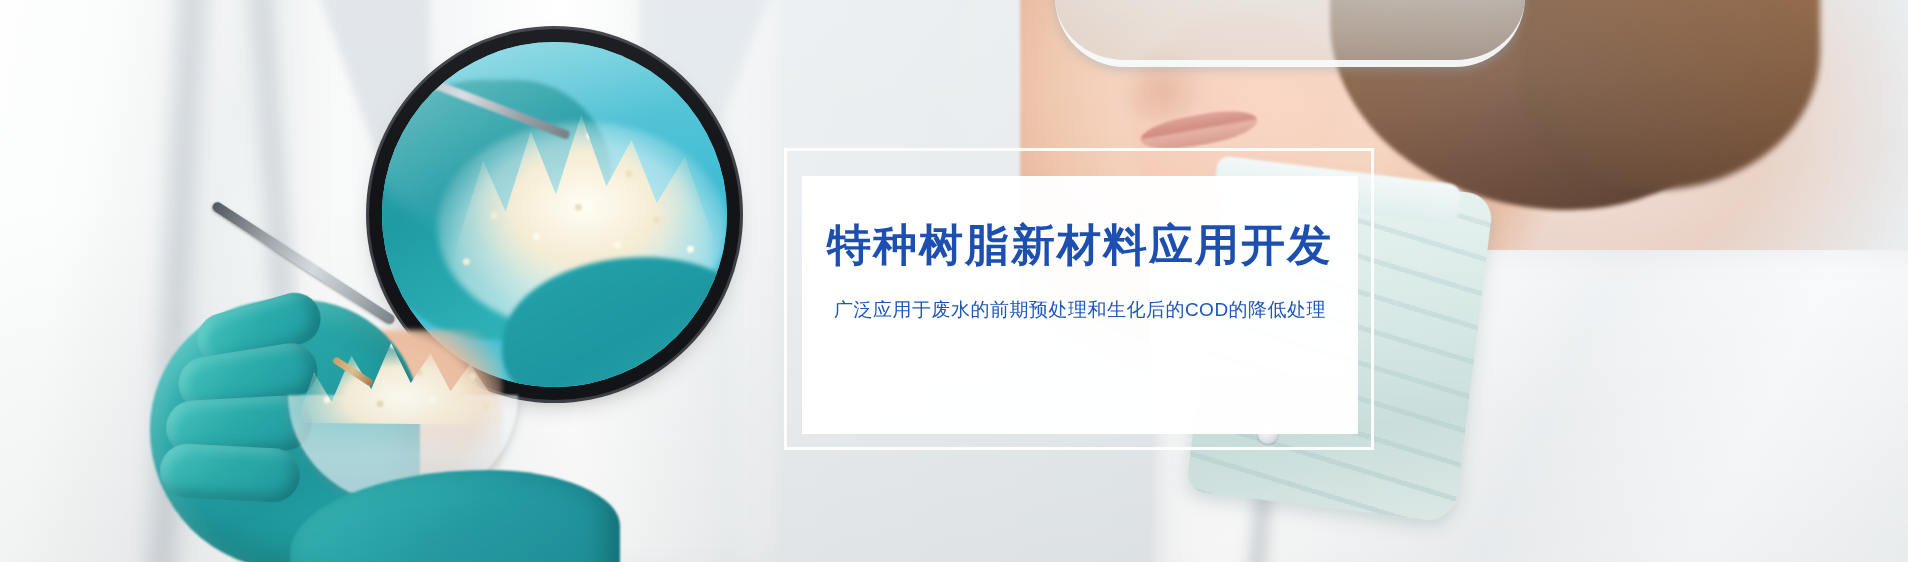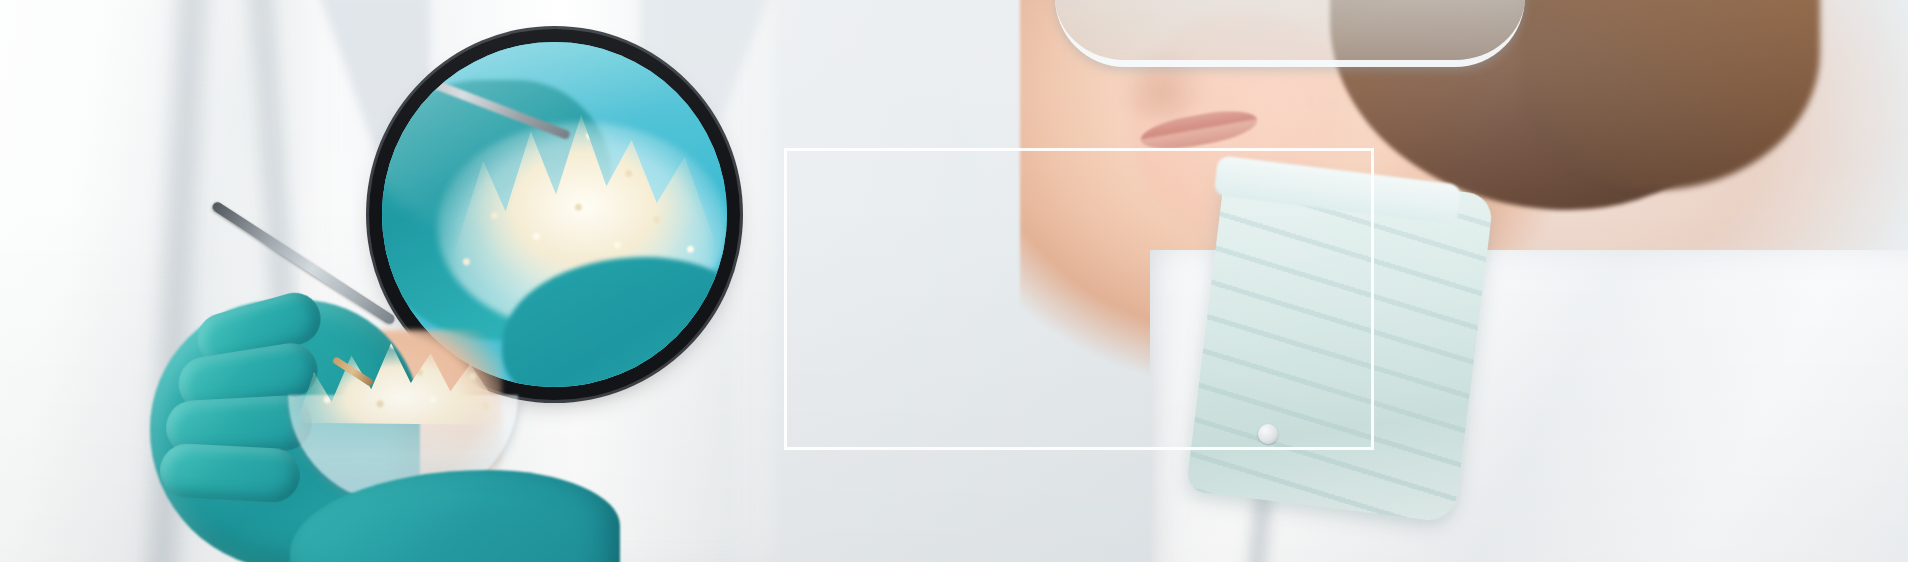--- a/index.html
+++ b/index.html
@@ -457,14 +457,18 @@
     <div class="petri"></div>
     <div class="powder-pile"></div>
     <div class="tweezer-tip"></div>
     <div class="glove-lower"></div>
 
     <div class="photo-light"></div>
   </div>
 
   <div class="frame"></div>
 
+  <div class="card">
+    <h1 class="headline">特种树脂新材料应用开发</h1>
+    <p class="subline">广泛应用于废水的前期预处理和生化后的COD的降低处理</p>
+  </div>
 
 </div>
 
 </body></html>

